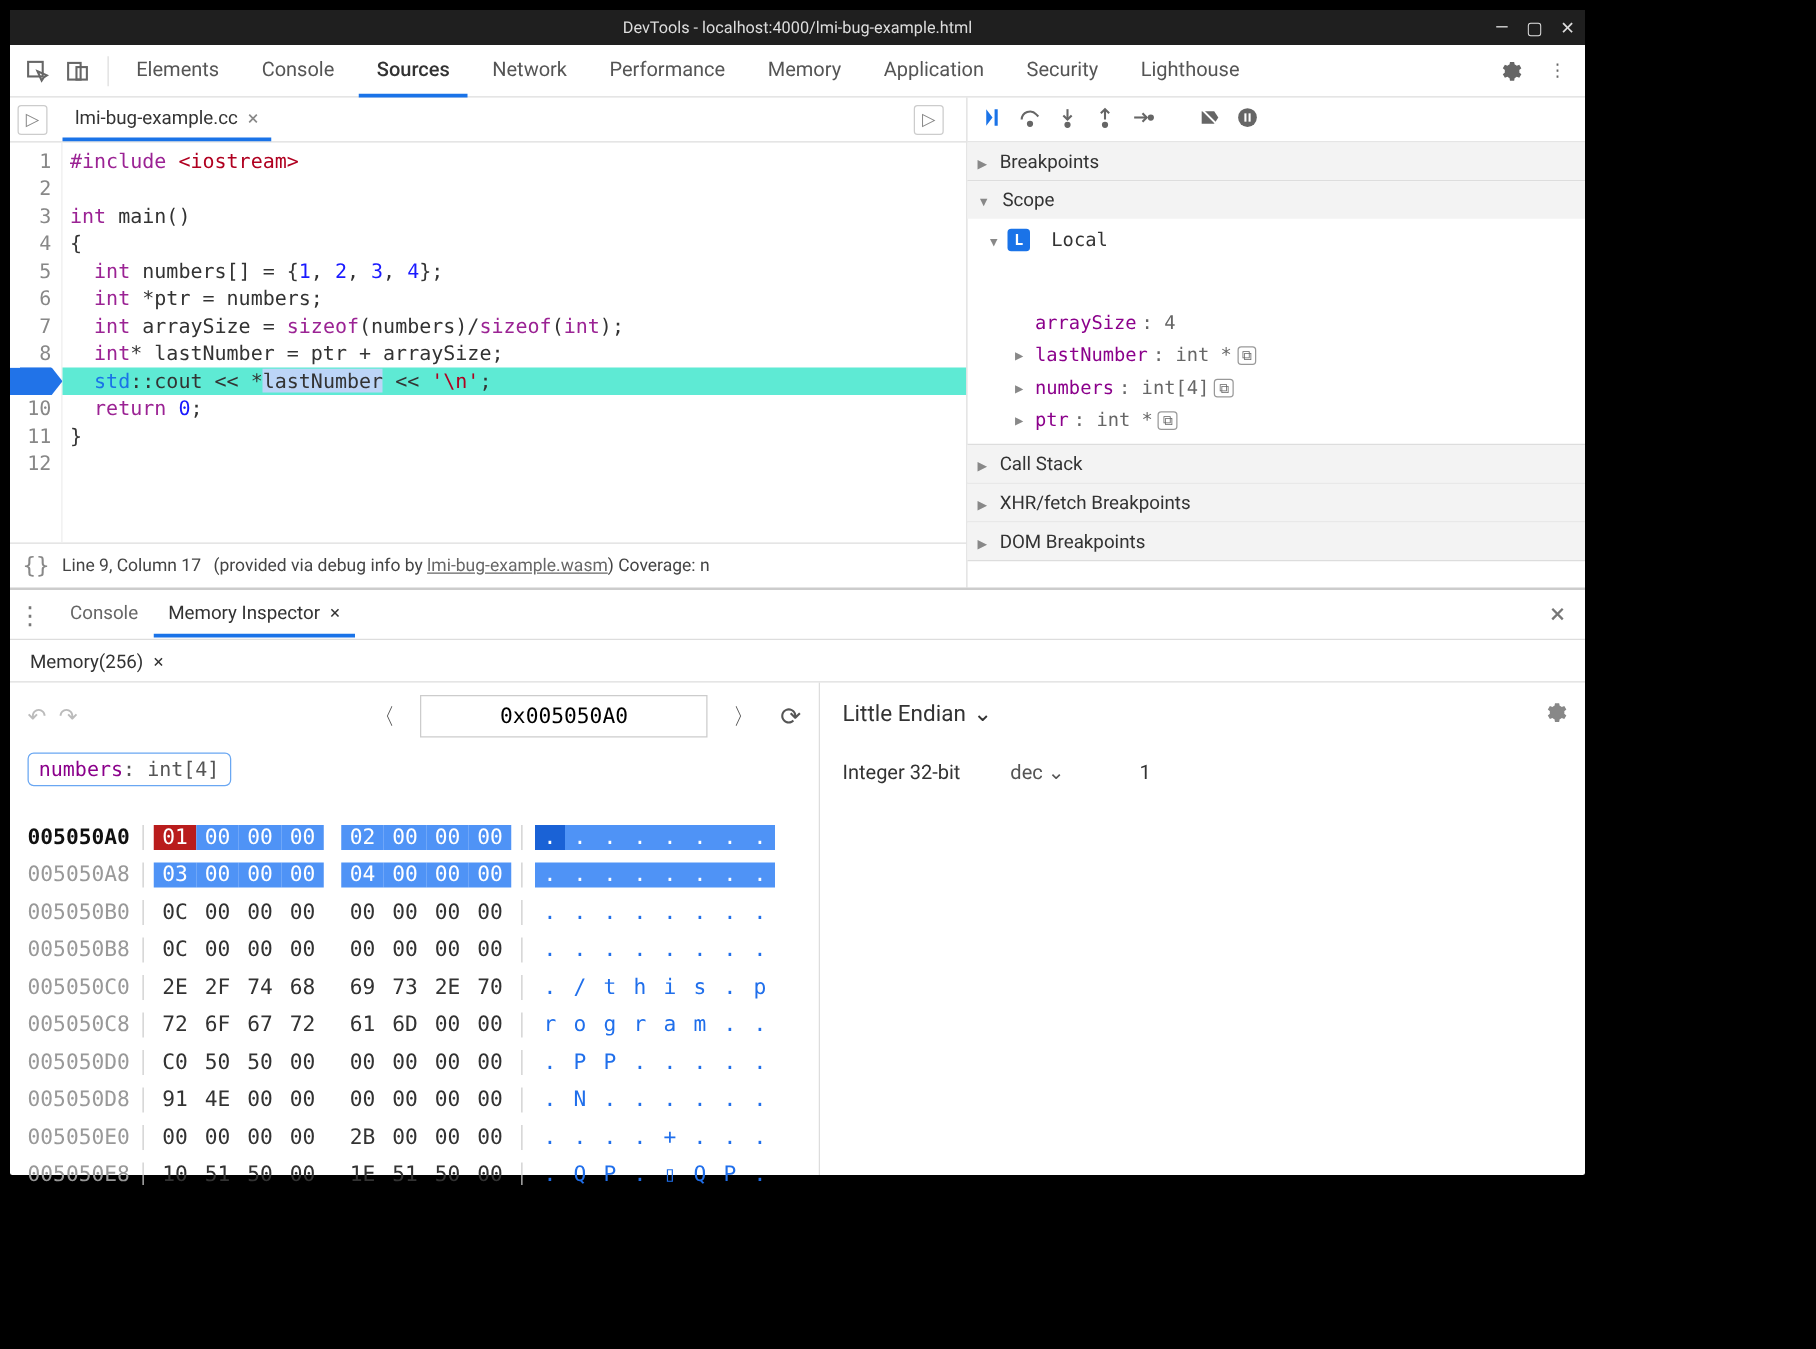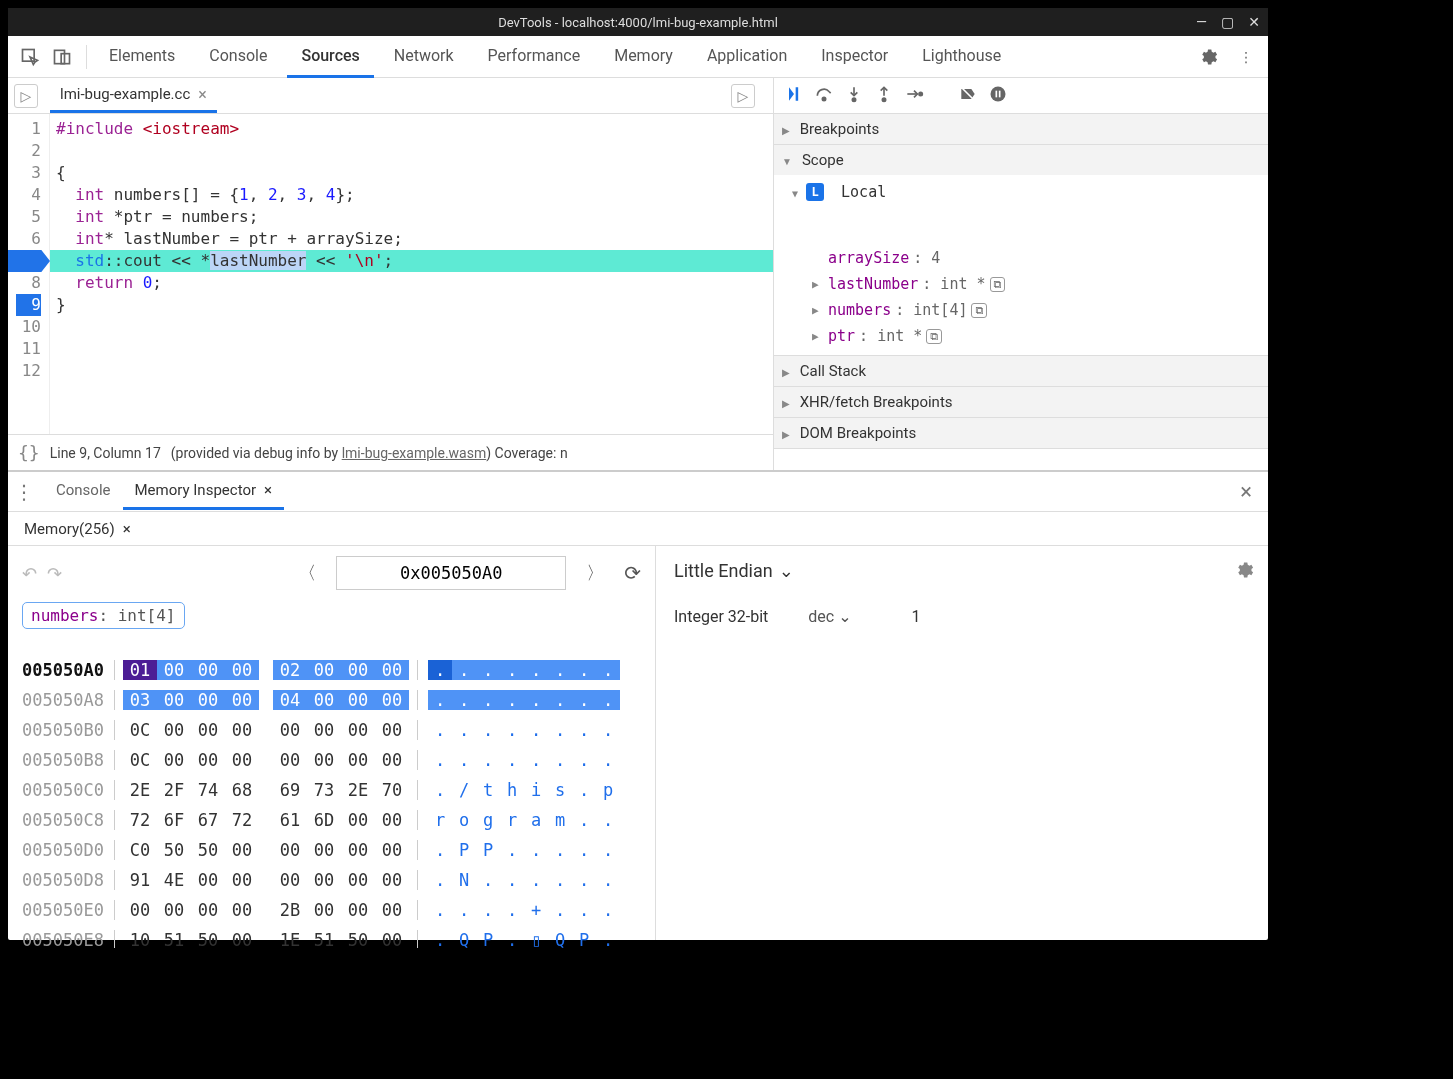--- a/index.html
+++ b/index.html
@@ -114,21 +114,21 @@
 .var-chip .cname { color:#8b008b; }
 .var-chip .ctype { color:#555; }
 
 .hex-table { margin-top:26px; font-family:"Menlo","Consolas",monospace; font-size:17px; }
 .hex-row { display:flex; align-items:center; height:30px; }
 .hex-addr { width:92px; color:#999; }
 .hex-addr.bold { color:#111; font-weight:600; }
 .hex-bytes { display:flex; gap:0; border-left:1px solid #ccc; border-right:1px solid #ccc; padding:0 8px; }
 .hex-byte { width:34px; text-align:center; }
 .hex-group-gap { width:14px; }
-.hex-byte.hl1 { background:#4c1d95; color:#fff; }
+.hex-byte.hl1 { background:#b91c1c; color:#fff; }
 .hex-byte.hl2 { background:#4f93f6; color:#fff; }
 .ascii { display:flex; padding-left:10px; gap:0; }
 .asc { width:24px; text-align:center; color:#206feb; }
 .asc.hl1 { background:#1a62d6; color:#fff; }
 .asc.hl2 { background:#4f93f6; color:#fff; }
 
 .mem-right { flex:1; padding:14px 18px; position:relative; }
 .mem-right .endian { font-size:18px; color:#333; display:flex; align-items:center; gap:6px; }
 .mem-right .gearR { position:absolute; right:14px; top:14px; color:#888; }
 .mem-right .valrow { display:flex; gap:40px; margin-top:26px; font-size:16px; color:#333; align-items:center; }
@@ -167,21 +167,21 @@
     </div>
     <div class="vsep"></div>
     <div class="tabs-main" id="main-tabs">
         <div class="tab-main">Elements</div>
         <div class="tab-main">Console</div>
         <div class="tab-main active">Sources</div>
         <div class="tab-main">Network</div>
         <div class="tab-main">Performance</div>
         <div class="tab-main">Memory</div>
         <div class="tab-main">Application</div>
-        <div class="tab-main">Inspector</div>
+        <div class="tab-main">Security</div>
         <div class="tab-main">Lighthouse</div>
       </div>
     <div class="right-icons">
       <div class="icon-btn">
         <svg class="icon" viewBox="0 0 24 24" fill="currentColor">
             <path d="M12 8a4 4 0 100 8 4 4 0 000-8zm9 4a7 7 0 00-.1-1.2l2-1.6-2-3.4-2.4 1a7 7 0 00-2-1.2L16 3h-4l-.5 2.6a7 7 0 00-2 1.2l-2.4-1-2 3.4 2 1.6A7 7 0 007 12c0 .4 0 .8.1 1.2l-2 1.6 2 3.4 2.4-1c.6.5 1.3.9 2 1.2L12 21h4l.5-2.6c.7-.3 1.4-.7 2-1.2l2.4 1 2-3.4-2-1.6c.1-.4.1-.8.1-1.2z"></path>
           </svg>
       </div>
       <div class="icon-btn">⋮</div>
     </div>
@@ -208,23 +208,25 @@
             <div>7</div>
             <div>8</div>
             <div class="hl">9</div>
             <div>10</div>
             <div>11</div>
             <div>12</div>
           </div>
         <div class="code-lines" id="code-lines">
             <div class="line"><span class="tok-kw">#include</span> <span class="tok-str">&lt;iostream&gt;</span></div>
             <div class="line"></div>
+            <div class="line"><span class="tok-kw">int</span> main()</div>
             <div class="line">{</div>
             <div class="line">  <span class="tok-kw">int</span> numbers[] = {<span class="tok-num">1</span>, <span class="tok-num">2</span>, <span class="tok-num">3</span>, <span class="tok-num">4</span>};</div>
             <div class="line">  <span class="tok-kw">int</span> *ptr = numbers;</div>
+            <div class="line">  <span class="tok-kw">int</span> arraySize = <span class="tok-kw">sizeof</span>(numbers)/<span class="tok-kw">sizeof</span>(<span class="tok-kw">int</span>);</div>
             <div class="line">  <span class="tok-kw">int</span>* lastNumber = ptr + arraySize;</div>
             <div class="line hl">  <span class="tok-type">std</span>::cout &lt;&lt; *<span class="tok-sel">lastNumber</span> &lt;&lt; <span class="tok-str">'\n'</span>;</div>
             <div class="line">  <span class="tok-kw">return</span> <span class="tok-num">0</span>;</div>
             <div class="line">}</div>
             <div class="line"></div>
           </div>
       </div>
       <div class="status-bar">
         <span class="braces">{}</span>
         <span>Line 9, Column 17</span>

